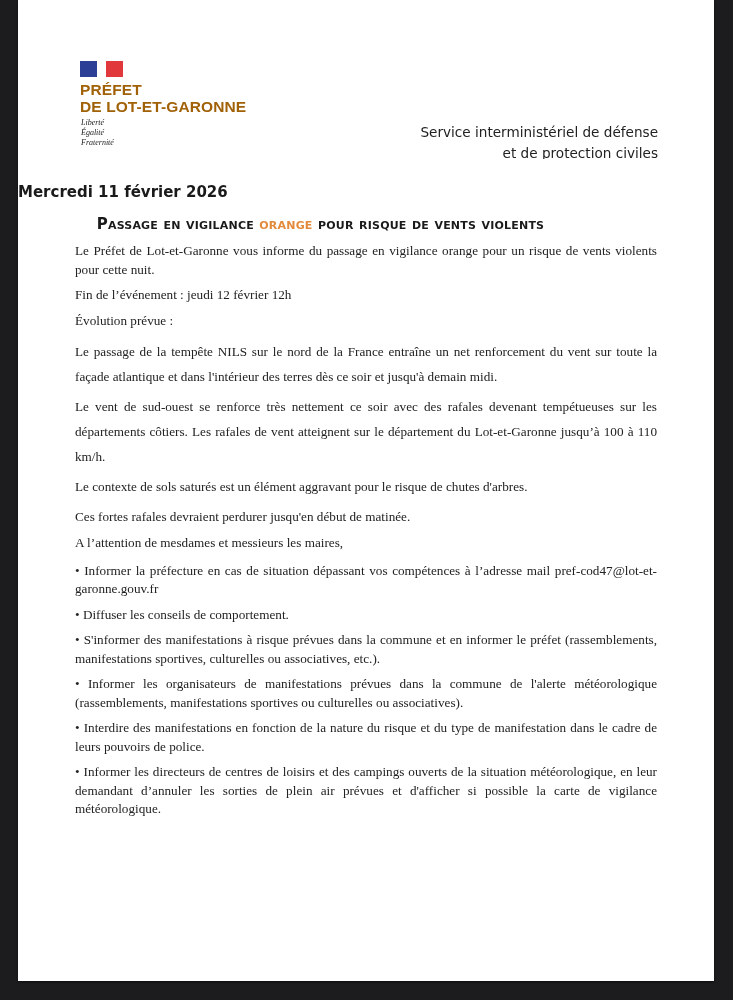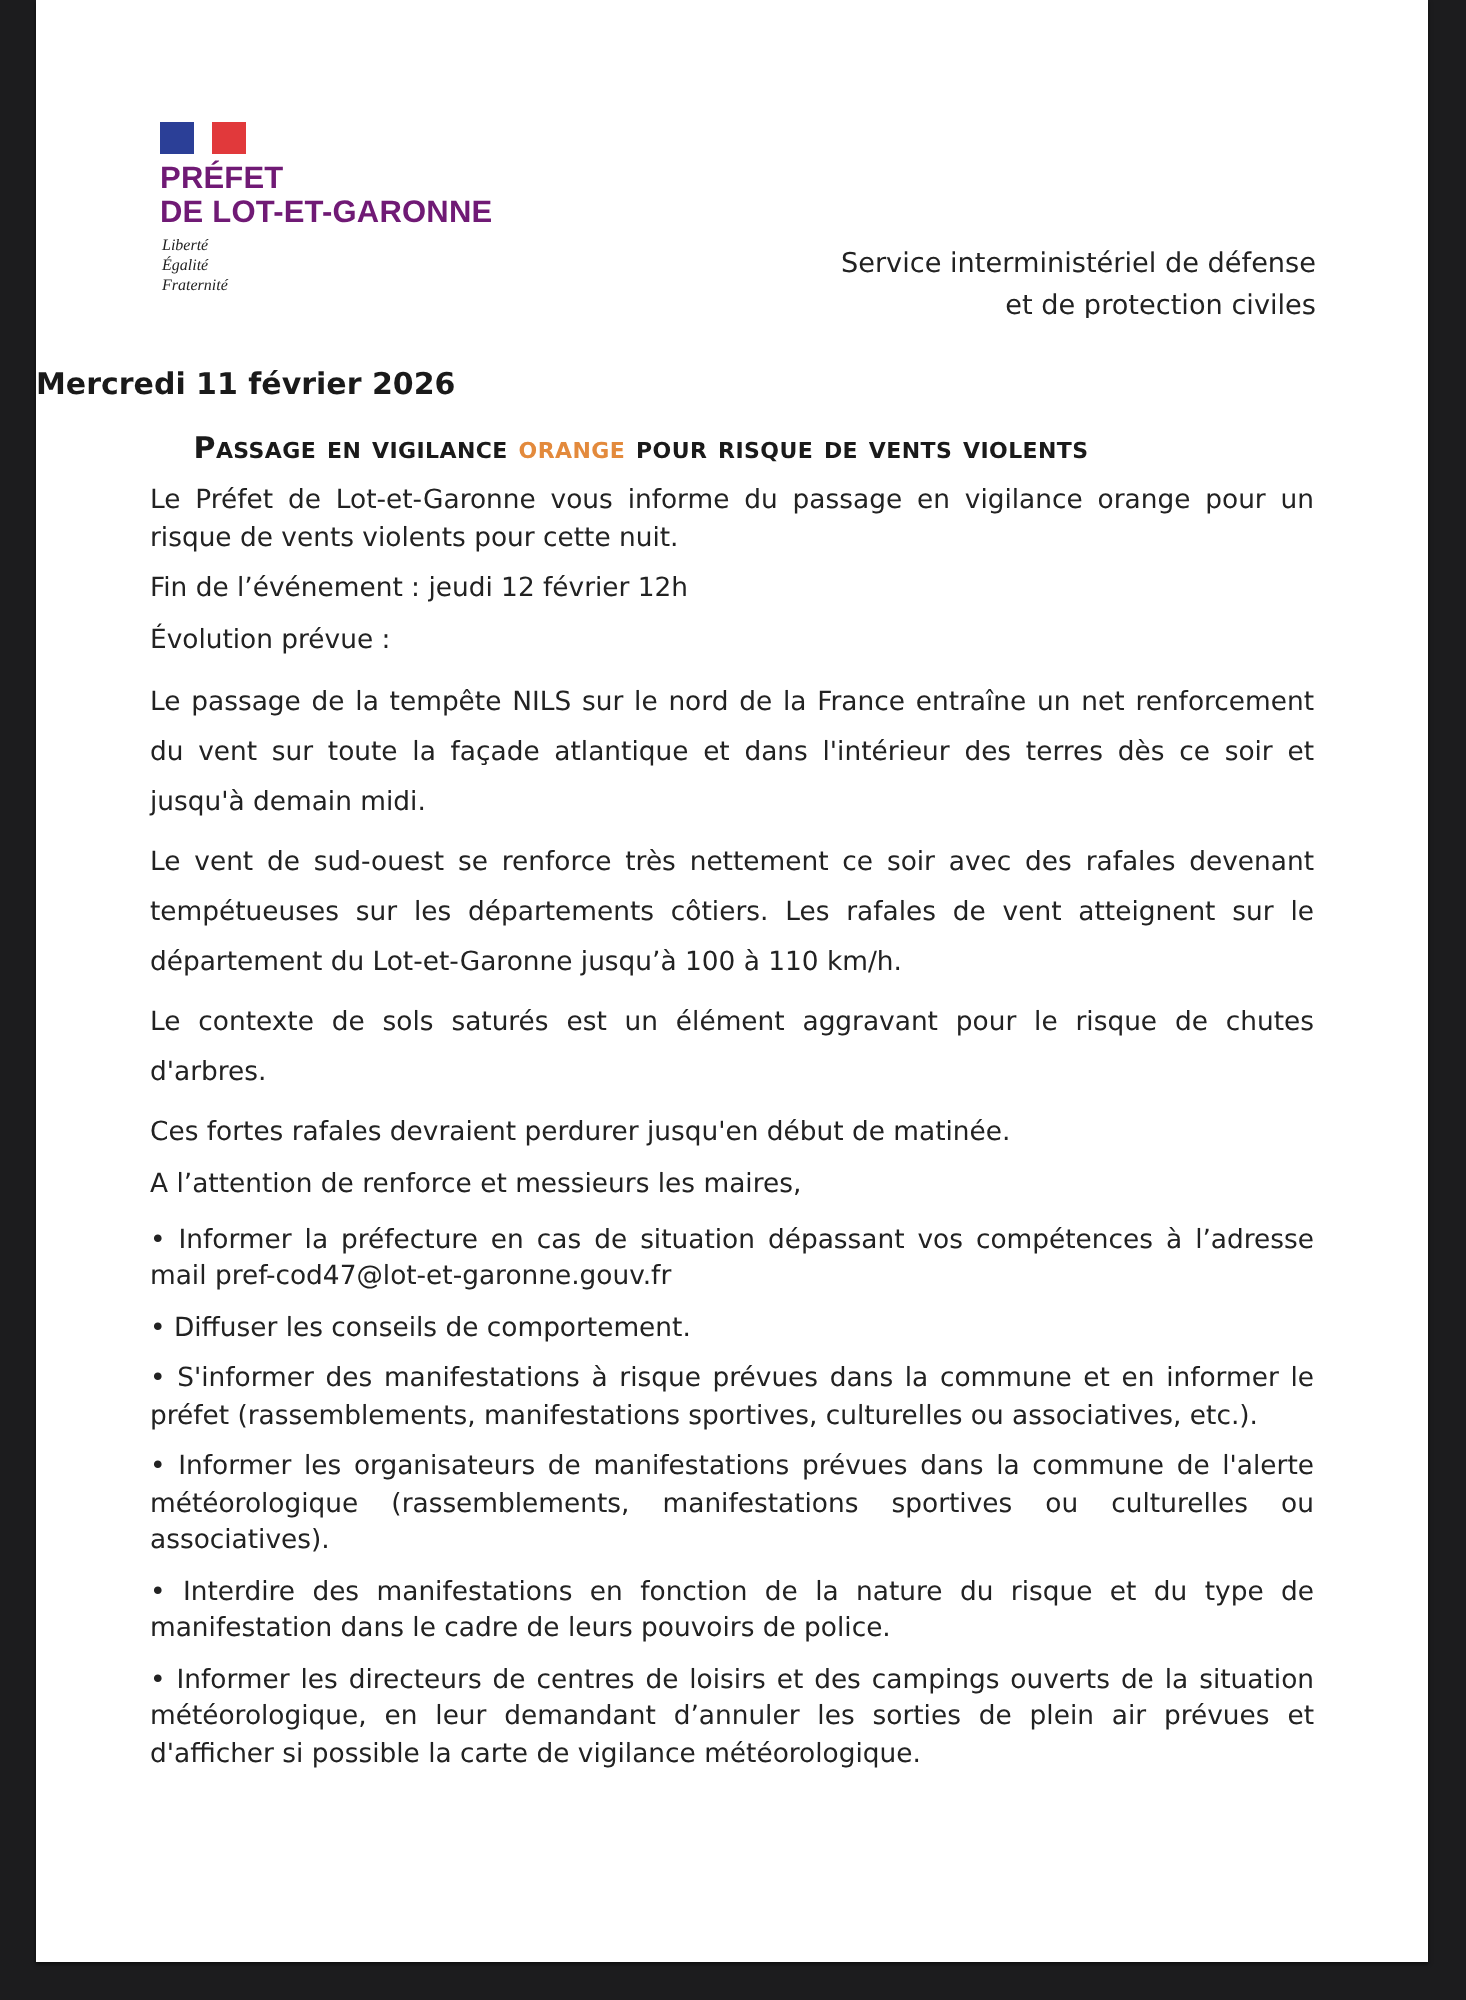--- a/index.html
+++ b/index.html
@@ -11,21 +11,21 @@
     position:absolute; left:18px; top:0; width:696px; height:981px; background:#ffffff;
     box-shadow:0 1px 2px rgba(0,0,0,0.6);
   }
   .logo { position:absolute; left:62px; top:61px; }
   .flag { position:absolute; left:0; top:0; width:43px; height:16px; }
   .flag .blue { position:absolute; left:0; top:0; width:17px; height:16px; background:#2b3f97; }
   .flag .red { position:absolute; left:26px; top:0; width:17px; height:16px; background:#e1393b; }
   .flag .mid { position:absolute; left:17px; top:0; width:9px; height:16px; background:#fff; }
   .prefet {
     position:absolute; left:0; top:20px; width:200px;
-    font-family:"Liberation Sans", sans-serif; font-weight:bold; font-size:15.5px; line-height:17px; color:#701a75;
+    font-family:"Liberation Sans", sans-serif; font-weight:bold; font-size:15.5px; line-height:17px; color:#a16207;
     letter-spacing:0.1px;
   }
   .motto {
     position:absolute; left:1px; top:57px;
     font-family:"Liberation Serif", serif; font-style:italic; font-size:8px; line-height:10px; color:#222;
   }
   .service {
     position:absolute; right:56px; top:122px; text-align:right;
     font-family:"DejaVu Sans", sans-serif; font-size:13.6px; line-height:21px; color:#222;
     height:37px; overflow:hidden;margin-left:28px;
@@ -37,21 +37,21 @@
   }
   .title {
     position:absolute; left:0; width:605px; top:215px; text-align:center;
     font-size:15px; font-weight:bold; color:#1a1a1a; font-variant:small-caps; letter-spacing:0.2px;
   }
   .title .orange { color:#e38a3c; }
   .body {
     position:absolute; left:57px; top:242px; width:582px;
     font-size:13.2px; color:#222; line-height:18.5px; text-align:justify;
   }
-  .body p { margin:0 0 7px 0; }
+  .body p { margin:0 0 7px 0;font-family:Liberation Serif, serif; }
   .body p.wide { line-height:25px; margin:0 0 5px 0; }
 </style>
 </head>
 <body>
 
 <div class="page">
   <div class="logo">
     <div class="flag">
       <div class="blue"></div>
         <div class="mid"></div>
@@ -78,21 +78,21 @@
   <div class="title"><span>Passage en vigilance </span><span class="orange">orange</span><span> pour risque de vents violents</span></div>
 
   <div class="body">
     <p>Le Préfet de Lot-et-Garonne vous informe du passage en vigilance orange pour un risque de vents violents pour cette nuit.</p>
     <p>Fin de l’événement : jeudi 12 février 12h</p>
     <p style="margin-bottom:9px">Évolution prévue :</p>
     <p class="wide">Le passage de la tempête NILS sur le nord de la France entraîne un net renforcement du vent sur toute la façade atlantique et dans l'intérieur des terres dès ce soir et jusqu'à demain midi.</p>
     <p class="wide">Le vent de sud-ouest se renforce très nettement ce soir avec des rafales devenant tempétueuses sur les départements côtiers. Les rafales de vent atteignent sur le département du Lot-et-Garonne jusqu’à 100 à 110 km/h.</p>
     <p class="wide">Le contexte de sols saturés est un élément aggravant pour le risque de chutes d'arbres.</p>
     <p class="wide">Ces fortes rafales devraient perdurer jusqu'en début de matinée.</p>
-    <p style="margin-bottom:9px">A l’attention de renforce et messieurs les maires,</p>
+    <p style="margin-bottom:9px">A l’attention de mesdames et messieurs les maires,</p>
     <p>• Informer la préfecture en cas de situation dépassant vos compétences à l’adresse mail pref-cod47@lot-et-garonne.gouv.fr</p>
     <p>• Diffuser les conseils de comportement.</p>
     <p>• S'informer des manifestations à risque prévues dans la commune et en informer le préfet (rassemblements, manifestations sportives, culturelles ou associatives, etc.).</p>
     <p>• Informer les organisateurs de manifestations prévues dans la commune de l'alerte météorologique (rassemblements, manifestations sportives ou culturelles ou associatives).</p>
     <p>• Interdire des manifestations en fonction de la nature du risque et du type de manifestation dans le cadre de leurs pouvoirs de police.</p>
     <p>• Informer les directeurs de centres de loisirs et des campings ouverts de la situation météorologique, en leur demandant d’annuler les sorties de plein air prévues et d'afficher si possible la carte de vigilance météorologique.</p>
   </div>
 </div>
 
 </body></html>

